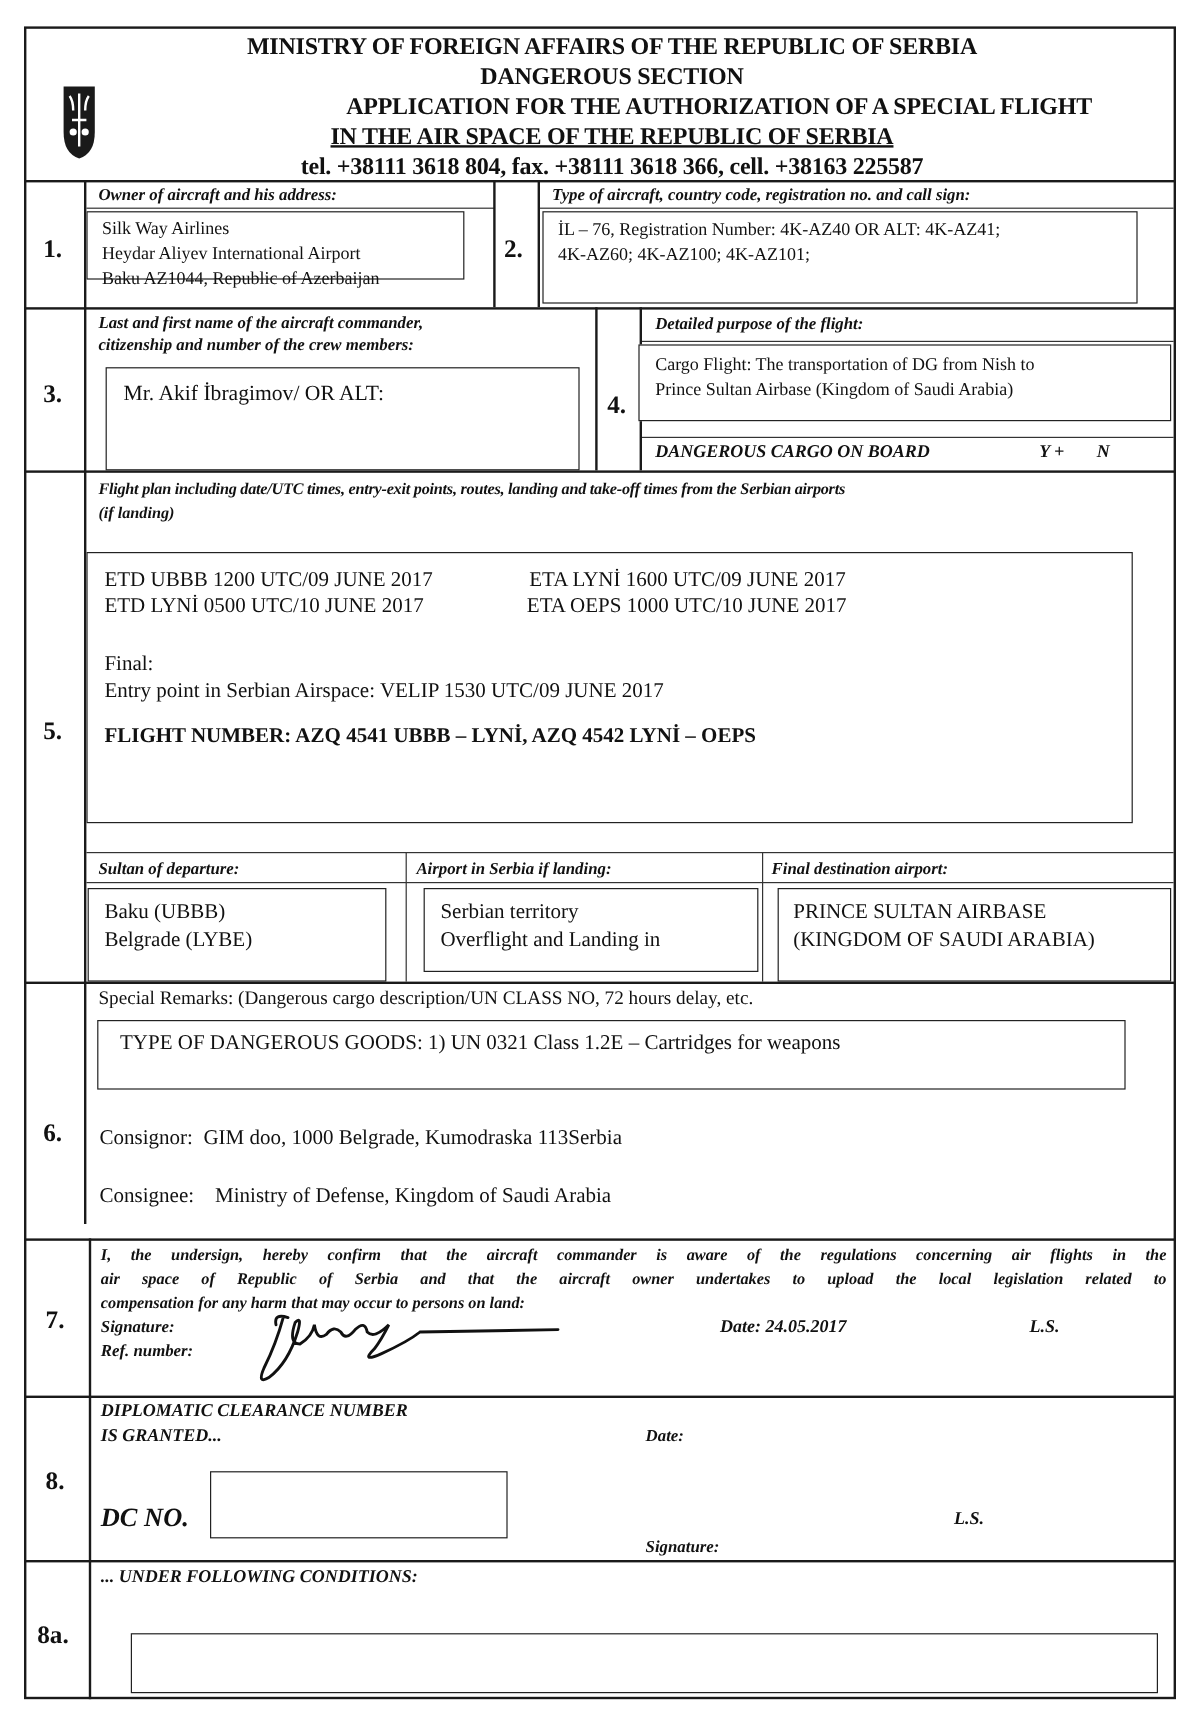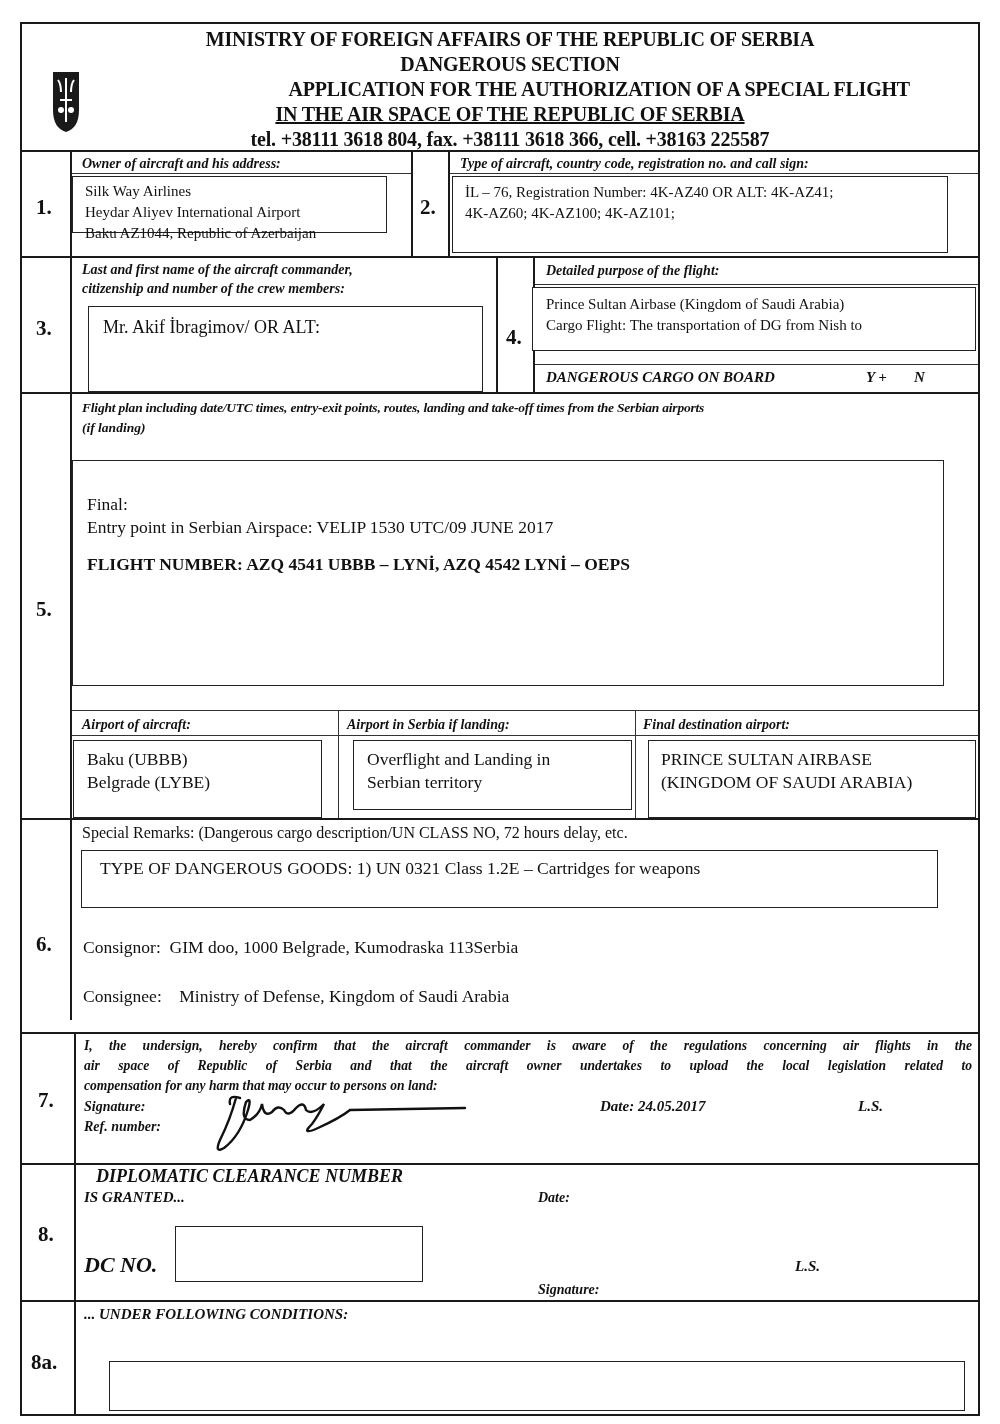--- a/index.html
+++ b/index.html
@@ -68,56 +68,62 @@
 <div class="lbl" style="left:82px; top:279px;">citizenship and number of the crew members:</div>
 <div class="abs box txt18" style="left:88px; top:306px; width:395px; height:86px; padding:8px 14px;">
   <span class="line">Mr. Akif İbragimov/ OR ALT:</span>
 </div>
 <div class="vline" style="left:496px; top:256px; height:136px;"></div>
 <div class="vline" style="left:533px; top:256px; height:136px;"></div>
 <div class="num" style="left:506px; top:325px;">4.</div>
 <div class="lbl" style="left:546px; top:261px;">Detailed purpose of the flight:</div>
 <div class="thin-h" style="left:535px; top:284px; width:443px;"></div>
 <div class="abs box txt" style="left:532px; top:287px; width:444px; height:64px; padding:6px 13px;">
+  <span class="line">Cargo Flight: The transportation of DG from Nish to</span>
   <span class="line">Prince Sultan Airbase (Kingdom of Saudi Arabia)</span>
-  <span class="line">Cargo Flight: The transportation of DG from Nish to</span>
 </div>
 <div class="thin-h" style="left:535px; top:364px; width:443px;"></div>
 <div class="lbl" style="left:546px; top:368px; font-size:15px;">DANGEROUS CARGO ON BOARD</div>
 <div class="lbl" style="left:866px; top:368px; font-size:15px;">Y +</div>
 <div class="lbl" style="left:914px; top:368px; font-size:15px;">N</div>
 
 <div class="hline" style="left:20px; top:392px; width:960px;"></div>
 
 <div class="num" style="left:36px; top:597px;">5.</div>
 <div class="lbl" style="left:82px; top:398px; font-size:13.5px; letter-spacing:-0.2px;">Flight plan including date/UTC times, entry-exit points, routes, landing and take-off times from the Serbian airports</div>
 <div class="lbl" style="left:82px; top:418px; font-size:13.5px;">(if landing)</div>
 <div class="abs box txt17" style="left:72px; top:460px; width:872px; height:226px; padding:10px 14px;">
+  <div style="position:relative; height:48px;">
+    <span class="abs line" style="left:0; top:0;">ETD UBBB 1200 UTC/09 JUNE 2017</span>
+    <span class="abs line" style="left:354px; top:0;">ETA LYNİ 1600 UTC/09 JUNE 2017</span>
+    <span class="abs line" style="left:0; top:22px;">ETD LYNİ 0500 UTC/10 JUNE 2017</span>
+    <span class="abs line" style="left:352px; top:22px;">ETA OEPS 1000 UTC/10 JUNE 2017</span>
+  </div>
   <div style="height:22px;"></div>
   <span class="line">Final:</span>
   <span class="line">Entry point in Serbian Airspace: VELIP 1530 UTC/09 JUNE 2017</span>
   <div style="height:14px;"></div>
   <span class="line" style="font-weight:bold;">FLIGHT NUMBER: AZQ 4541 UBBB – LYNİ,  AZQ 4542 LYNİ – OEPS</span>
 </div>
 
 <div class="thin-h" style="left:72px; top:710px; width:906px;"></div>
-<div class="lbl" style="left:82px; top:715px;">Airport of aircraft:</div>
+<div class="lbl" style="left:82px; top:715px;">Sultan of departure:</div>
 <div class="thin-v" style="left:338px; top:710px; height:108px;"></div>
 <div class="lbl" style="left:347px; top:715px;">Airport in Serbia if landing:</div>
 <div class="thin-v" style="left:635px; top:710px; height:108px;"></div>
 <div class="lbl" style="left:643px; top:715px;">Final destination airport:</div>
 <div class="thin-h" style="left:72px; top:735px; width:906px;"></div>
 
 <div class="abs box txt17" style="left:73px; top:740px; width:249px; height:78px; padding:7px 13px;">
   <span class="line">Baku (UBBB)</span>
   <span class="line">Belgrade (LYBE)</span>
 </div>
 <div class="abs box txt17" style="left:353px; top:740px; width:279px; height:70px; padding:7px 13px;">
+  <span class="line">Serbian territory</span>
   <span class="line">Overflight and Landing in</span>
-  <span class="line">Serbian territory</span>
 </div>
 <div class="abs box txt17" style="left:648px; top:740px; width:328px; height:78px; padding:7px 12px;">
   <span class="line">PRINCE SULTAN AIRBASE</span>
   <span class="line">(KINGDOM OF SAUDI ARABIA)</span>
 </div>
 
 <div class="hline" style="left:20px; top:818px; width:960px;"></div>
 
 <div class="num" style="left:36px; top:932px;">6.</div>
 <div class="abs txt" style="left:82px; top:822px; font-size:16px;">Special Remarks: (Dangerous cargo description/UN CLASS NO, 72 hours delay, etc.</div>
@@ -140,21 +146,21 @@
   <svg width="270" height="80" viewBox="0 0 270 80">
     <path d="M40 18 Q28 14 30 24 M36 18 Q30 40 20 60 Q14 74 24 68 Q40 56 48 30 Q52 16 46 22 Q40 40 50 40 Q60 34 62 24 Q64 38 72 32 Q78 24 84 30 Q88 38 96 28 Q104 20 106 30 Q112 36 124 24 Q118 36 112 44 Q100 56 118 48 Q140 38 150 30 L265 28" stroke="#111" stroke-width="2.4" fill="none" stroke-linecap="round"></path>
   </svg>
 </div>
 <div class="lbl" style="left:600px; top:1097px; font-size:15px;">Date: 24.05.2017</div>
 <div class="lbl" style="left:858px; top:1097px; font-size:15px;">L.S.</div>
 
 <div class="hline" style="left:20px; top:1163px; width:960px;"></div>
 
 <div class="num" style="left:38px; top:1222px;">8.</div>
-<div class="lbl" style="left:96px; top:1167px; font-size:18px;">DIPLOMATIC CLEARANCE NUMBER</div>
+<div class="lbl" style="left:84px; top:1167px; font-size:15px;">DIPLOMATIC CLEARANCE NUMBER</div>
 <div class="lbl" style="left:84px; top:1188px; font-size:15px;">IS GRANTED...</div>
 <div class="lbl" style="left:538px; top:1188px; font-size:14px;">Date:</div>
 <div class="lbl" style="left:84px; top:1252px; font-size:22px; line-height:26px;">DC NO.</div>
 <div class="abs box" style="left:175px; top:1226px; width:248px; height:56px;">
   <span></span>
 </div>
 <div class="lbl" style="left:795px; top:1257px; font-size:15px;">L.S.</div>
 <div class="lbl" style="left:538px; top:1280px; font-size:14px;">Signature:</div>
 
 <div class="hline" style="left:20px; top:1300px; width:960px;"></div>

